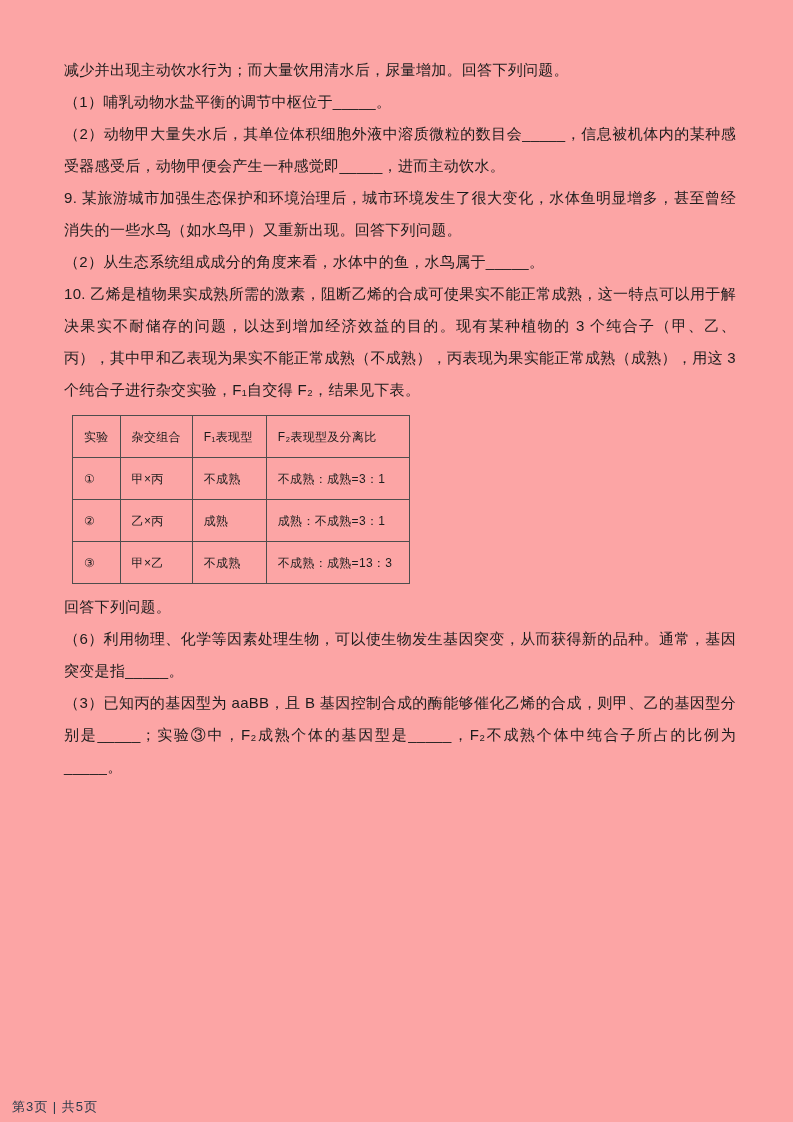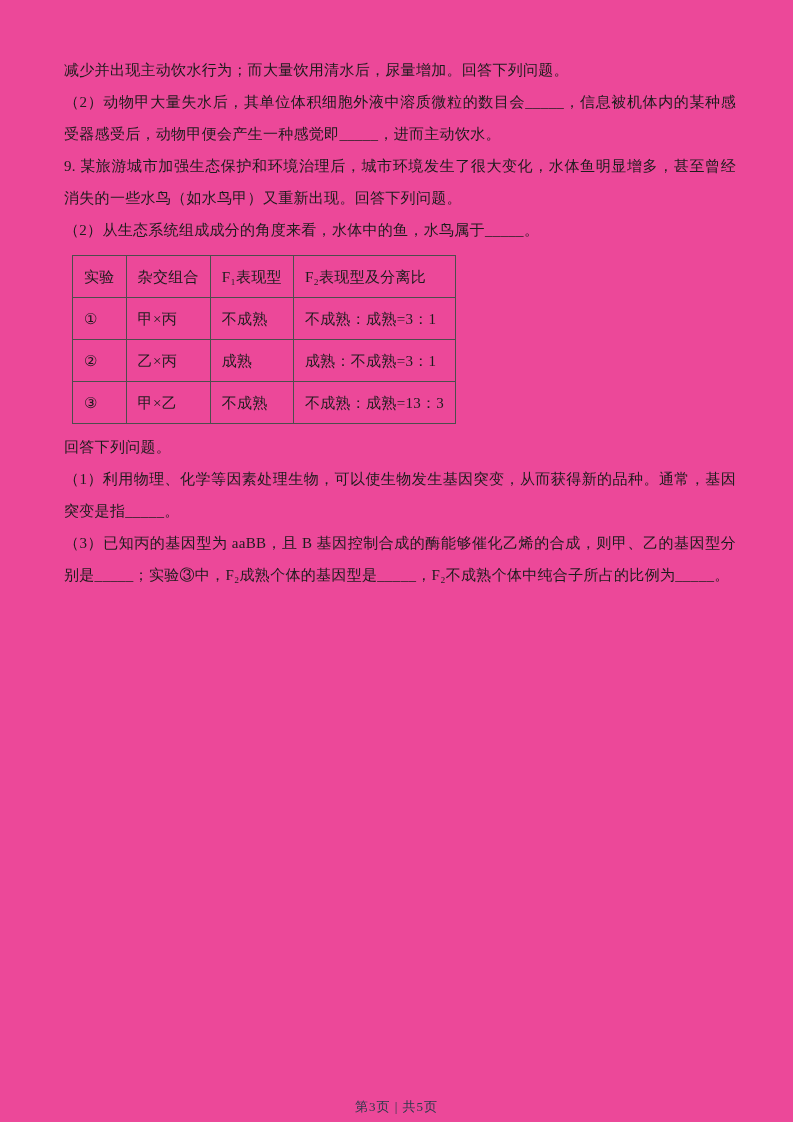--- a/index.html
+++ b/index.html
@@ -6,82 +6,84 @@
   html, body {
     margin: 0;
     padding: 0;
     background: #ffffff;
   }
   .page {
     position: relative;
     width: 793px;
     height: 1122px;
     margin: 0 auto;
-    background: #ec4899;
-    font-family: Liberation Serif, serif;
+    background: #fca5a5;
+    font-family: Liberation Sans, sans-serif;
     color: #1c1c1c;
     overflow: hidden;
   }
   .content {
     position: absolute;
     top: 54px;
     left: 64px;
     width: 672px;
     font-size: 15px;
     line-height: 32px;
     text-align: justify;
     letter-spacing: 0.3px;
   }
   .content p {
     margin: 0;
     padding: 0;
   }
   table.cross-table {
     border-collapse: collapse;
     margin: 9px 0 7px 8px;
-    font-size: 15px;
+    font-size: 12px;
     line-height: 20px;
   }
   table.cross-table th,
   table.cross-table td {
     border: 1px solid #4d4d4d;
     font-weight: normal;
     text-align: left;
     vertical-align: middle;
     padding: 0 11px;
     height: 42px;
     white-space: nowrap;
   }
   table.cross-table th.c1, table.cross-table td.c1 { width: 45px; }
   table.cross-table th.c2, table.cross-table td.c2 { width: 71px; }
   table.cross-table th.c3, table.cross-table td.c3 { width: 74px; }
   table.cross-table th.c4, table.cross-table td.c4 { width: 143px; }
   .footer {
     position: absolute;
     bottom: 6px;
-    left: 0;
+    left: 12px;
     right: 0;
-    text-align: center;
+    text-align: left;
     font-size: 13px;
     color: #2b3a4a;
     letter-spacing: 1px;
   }
 </style>
 </head>
 <body>
 
 <div class="page">
   <div class="content">
 
     <p>减少并出现主动饮水行为；而大量饮用清水后，尿量增加。回答下列问题。</p>
+    <p>（1）哺乳动物水盐平衡的调节中枢位于_____。</p>
     <p>（2）动物甲大量失水后，其单位体积细胞外液中溶质微粒的数目会_____，信息被机体内的某种感受器感受后，动物甲便会产生一种感觉即_____，进而主动饮水。</p>
 
     <p>9. 某旅游城市加强生态保护和环境治理后，城市环境发生了很大变化，水体鱼明显增多，甚至曾经消失的一些水鸟（如水鸟甲）又重新出现。回答下列问题。</p>
     <p>（2）从生态系统组成成分的角度来看，水体中的鱼，水鸟属于_____。</p>
 
+    <p>10. 乙烯是植物果实成熟所需的激素，阻断乙烯的合成可使果实不能正常成熟，这一特点可以用于解决果实不耐储存的问题，以达到增加经济效益的目的。现有某种植物的 3 个纯合子（甲、乙、丙），其中甲和乙表现为果实不能正常成熟（不成熟），丙表现为果实能正常成熟（成熟），用这 3 个纯合子进行杂交实验，F₁自交得 F₂，结果见下表。</p>
 
     <table class="cross-table">
       <thead>
         <tr>
           <th class="c1">实验</th>
           <th class="c2">杂交组合</th>
           <th class="c3">F₁表现型</th>
           <th class="c4">F₂表现型及分离比</th>
         </tr>
       </thead>
@@ -101,21 +103,21 @@
         <tr>
           <td class="c1">③</td>
           <td class="c2">甲×乙</td>
           <td class="c3">不成熟</td>
           <td class="c4">不成熟：成熟=13：3</td>
         </tr>
       </tbody>
     </table>
 
     <p>回答下列问题。</p>
-    <p>（1）利用物理、化学等因素处理生物，可以使生物发生基因突变，从而获得新的品种。通常，基因突变是指_____。</p>
+    <p>（6）利用物理、化学等因素处理生物，可以使生物发生基因突变，从而获得新的品种。通常，基因突变是指_____。</p>
     <p>（3）已知丙的基因型为 aaBB，且 B 基因控制合成的酶能够催化乙烯的合成，则甲、乙的基因型分别是_____；实验③中，F₂成熟个体的基因型是_____，F₂不成熟个体中纯合子所占的比例为_____。</p>
 
 
   </div>
 
   <div class="footer">
     <span>第3页 | 共5页</span>
   </div>
 </div>
 

